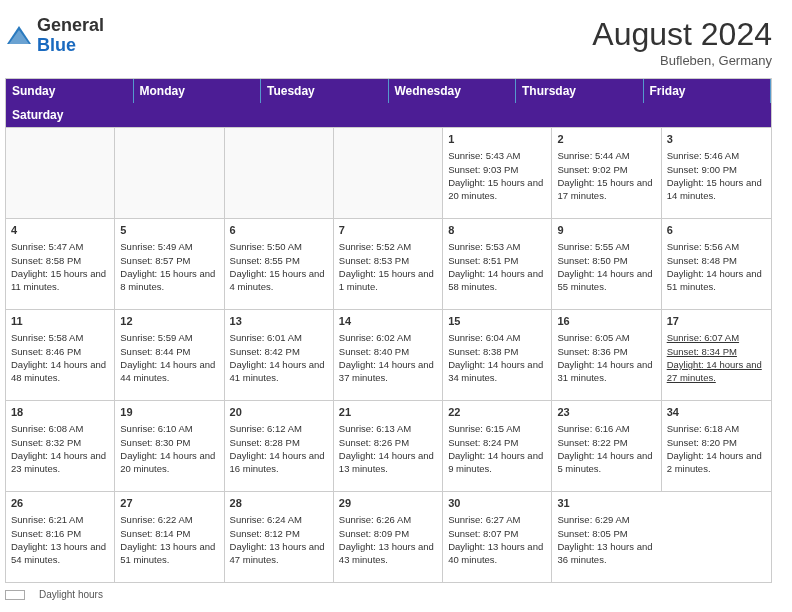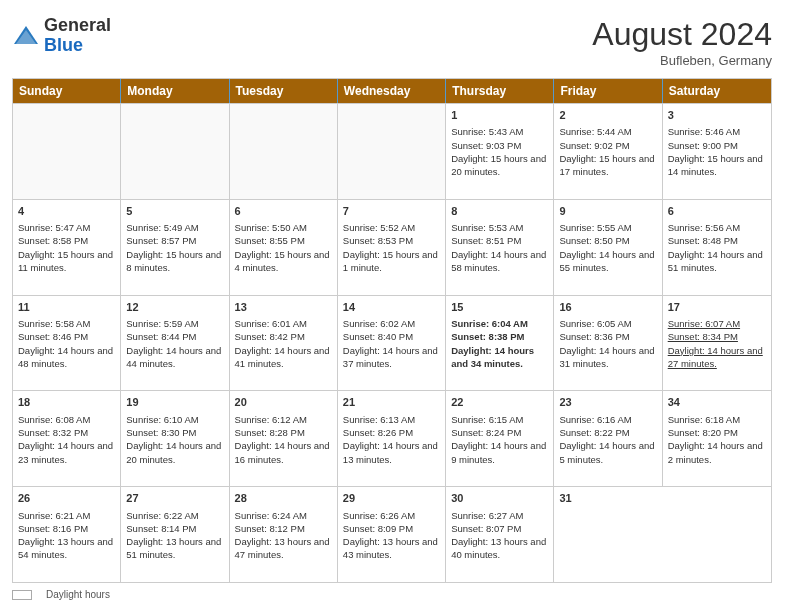--- a/index.html
+++ b/index.html
@@ -6,21 +6,21 @@
     body {
       font-family: Arial, sans-serif;
       background: #fff;
       width: 792px;
       height: 612px;
       overflow: hidden;
     }
     .page {
       width: 792px;
       height: 612px;
-      padding: 16px 20px 12px 12px;
+      padding: 16px 20px 12px 5px;
       display: flex;
       flex-direction: column;
     }
     .header {
       display: flex;
       justify-content: space-between;
       align-items: flex-start;
       margin-bottom: 10px;
     }
     .logo {
@@ -52,22 +52,22 @@
       color: #555;
     }
     .calendar {
       flex: 1;
       display: flex;
       flex-direction: column;
       border: 1px solid #ccc;
     }
     .cal-header {
       display: grid;
-      grid-template-columns: repeat(7, 1fr);
-      background: #a16207;
+      grid-template-columns: repeat(6, 1fr);
+      background: #4c1d95;
     }
     .cal-header-cell {
       color: #fff;
       font-size: 12px;
       font-weight: bold;
       padding: 5px 6px;
       text-align: left;
       border-right: 1px solid #5599cc;
     }
     .cal-header-cell:last-child { border-right: none; }
@@ -191,21 +191,21 @@
 Daylight: 14 hours and 48 minutes.</span></div>
           <div class="cal-cell"><span class="day-num">12</span><span style="white-space: pre-line;">Sunrise: 5:59 AM
 Sunset: 8:44 PM
 Daylight: 14 hours and 44 minutes.</span></div>
           <div class="cal-cell"><span class="day-num">13</span><span style="white-space: pre-line;">Sunrise: 6:01 AM
 Sunset: 8:42 PM
 Daylight: 14 hours and 41 minutes.</span></div>
           <div class="cal-cell"><span class="day-num">14</span><span style="white-space: pre-line;">Sunrise: 6:02 AM
 Sunset: 8:40 PM
 Daylight: 14 hours and 37 minutes.</span></div>
-          <div class="cal-cell"><span class="day-num">15</span><span style="white-space: pre-line; font-weight: bold;">Sunrise: 6:04 AM
+          <div class="cal-cell"><span class="day-num">15</span><span style="white-space: pre-line;">Sunrise: 6:04 AM
 Sunset: 8:38 PM
 Daylight: 14 hours and 34 minutes.</span></div>
           <div class="cal-cell"><span class="day-num">16</span><span style="white-space: pre-line;">Sunrise: 6:05 AM
 Sunset: 8:36 PM
 Daylight: 14 hours and 31 minutes.</span></div>
           <div class="cal-cell"><span class="day-num">17</span><span style="white-space: pre-line; text-decoration: underline;">Sunrise: 6:07 AM
 Sunset: 8:34 PM
 Daylight: 14 hours and 27 minutes.</span></div>
         </div>
         <div class="cal-row">
@@ -240,21 +240,23 @@
 Daylight: 13 hours and 51 minutes.</span></div>
           <div class="cal-cell"><span class="day-num">28</span><span style="white-space: pre-line;">Sunrise: 6:24 AM
 Sunset: 8:12 PM
 Daylight: 13 hours and 47 minutes.</span></div>
           <div class="cal-cell"><span class="day-num">29</span><span style="white-space: pre-line;">Sunrise: 6:26 AM
 Sunset: 8:09 PM
 Daylight: 13 hours and 43 minutes.</span></div>
           <div class="cal-cell"><span class="day-num">30</span><span style="white-space: pre-line;">Sunrise: 6:27 AM
 Sunset: 8:07 PM
 Daylight: 13 hours and 40 minutes.</span></div>
-          <div class="cal-cell"><span class="day-num">31</span></div>
+          <div class="cal-cell"><span class="day-num">31</span><span style="white-space: pre-line;">Sunrise: 6:29 AM
+Sunset: 8:05 PM
+Daylight: 13 hours and 36 minutes.</span></div>
         </div>
       </div>
   </div>
 
   <div class="footer">
     <span class="footer-swatch"></span>
     <span>Daylight hours</span>
   </div>
 </div>
 

